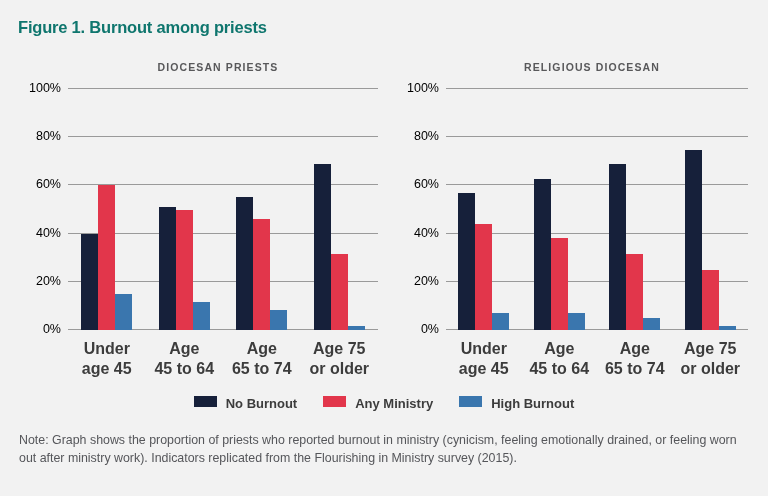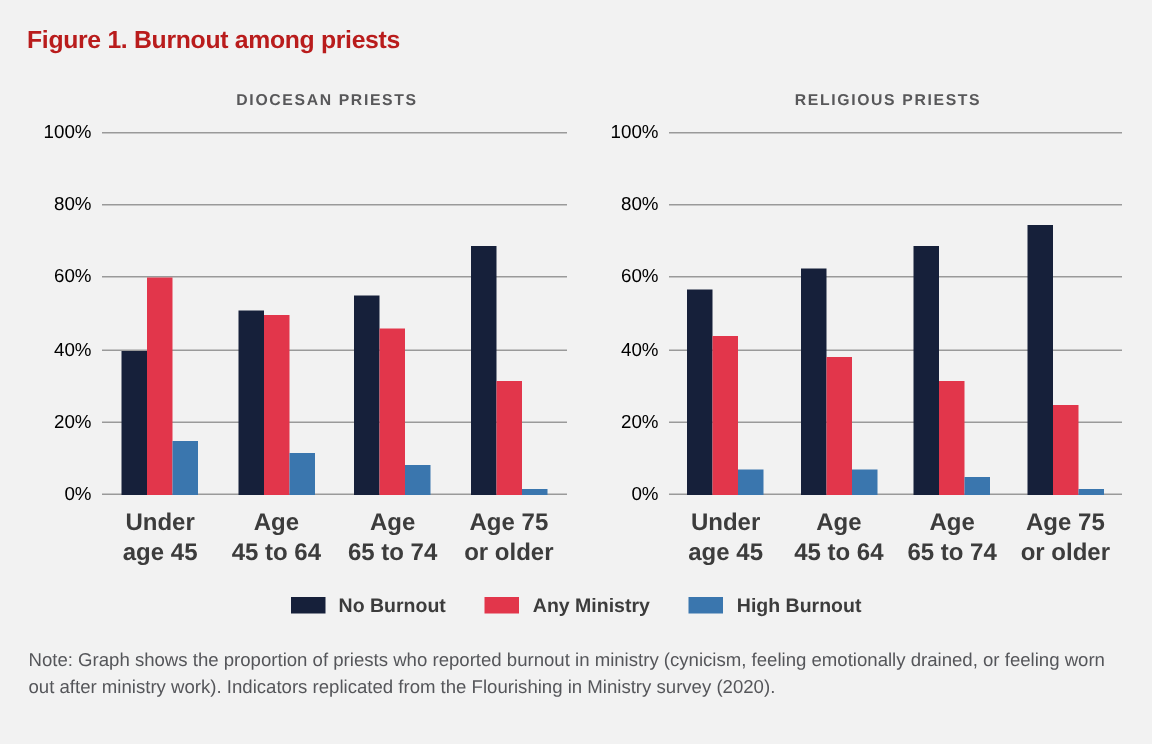--- a/index.html
+++ b/index.html
@@ -15,21 +15,21 @@
     background: #f2f2f2;
     padding: 0;
   }
 
   
   .fig-title {
     position: absolute;
     left: 18px; top: 18px;
     font-size: 16.5px;
     font-weight: bold;
-    color: #b91c1c;
+    color: #0f766e;
     letter-spacing: -0.2px;
   }
 
   
   .charts {
     position: absolute;
     left: 0; top: 55px;
     width: 768px; height: 320px;
     display: flex;
   }
@@ -121,21 +121,21 @@
 
   
   .legend {
     position: absolute;
     top: 396px;
     left: 0; width: 768px;
     display: flex;
     justify-content: center;
     gap: 26px;
   }
-  .legend-item { display: flex; align-items: center; gap: 9px; }
+  .legend-item { display: flex; gap: 9px; }
   .legend-swatch { width: 23px; height: 11px; display: block; }
   .legend-label {
     font-size: 13px;
     font-weight: bold;
     color: #3c3c3c;
   }
 
   
   .note {
     position: absolute;
@@ -215,21 +215,21 @@
             </div>
             <div class="xlabel">
               <div>Age 75</div>
               <div>or older</div>
             </div>
           </div>
       </div>
     </div>
 
     <div class="panel panel-religious">
-      <div class="panel-title">RELIGIOUS PRIESTS</div>
+      <div class="panel-title">RELIGIOUS DIOCESAN</div>
       <div class="plot">
         <div class="gridlines">
             <div class="gridline base" style="bottom: 0%;">
               <span class="ytick">0%</span>
             </div>
             <div class="gridline" style="bottom: 20%;">
               <span class="ytick">20%</span>
             </div>
             <div class="gridline" style="bottom: 40%;">
               <span class="ytick">40%</span>
@@ -297,15 +297,15 @@
       <div class="legend-item">
         <span class="legend-swatch" style="background: rgb(226, 54, 75);"></span>
         <span class="legend-label">Any Ministry</span>
       </div>
       <div class="legend-item">
         <span class="legend-swatch" style="background: rgb(58, 118, 174);"></span>
         <span class="legend-label">High Burnout</span>
       </div>
     </div>
 
-  <div class="note">Note: Graph shows the proportion of priests who reported burnout in ministry (cynicism, feeling emotionally drained, or feeling worn out after ministry work). Indicators replicated from the Flourishing in Ministry survey (2020).</div>
+  <div class="note">Note: Graph shows the proportion of priests who reported burnout in ministry (cynicism, feeling emotionally drained, or feeling worn out after ministry work). Indicators replicated from the Flourishing in Ministry survey (2015).</div>
 
 </div>
 
 </body></html>

